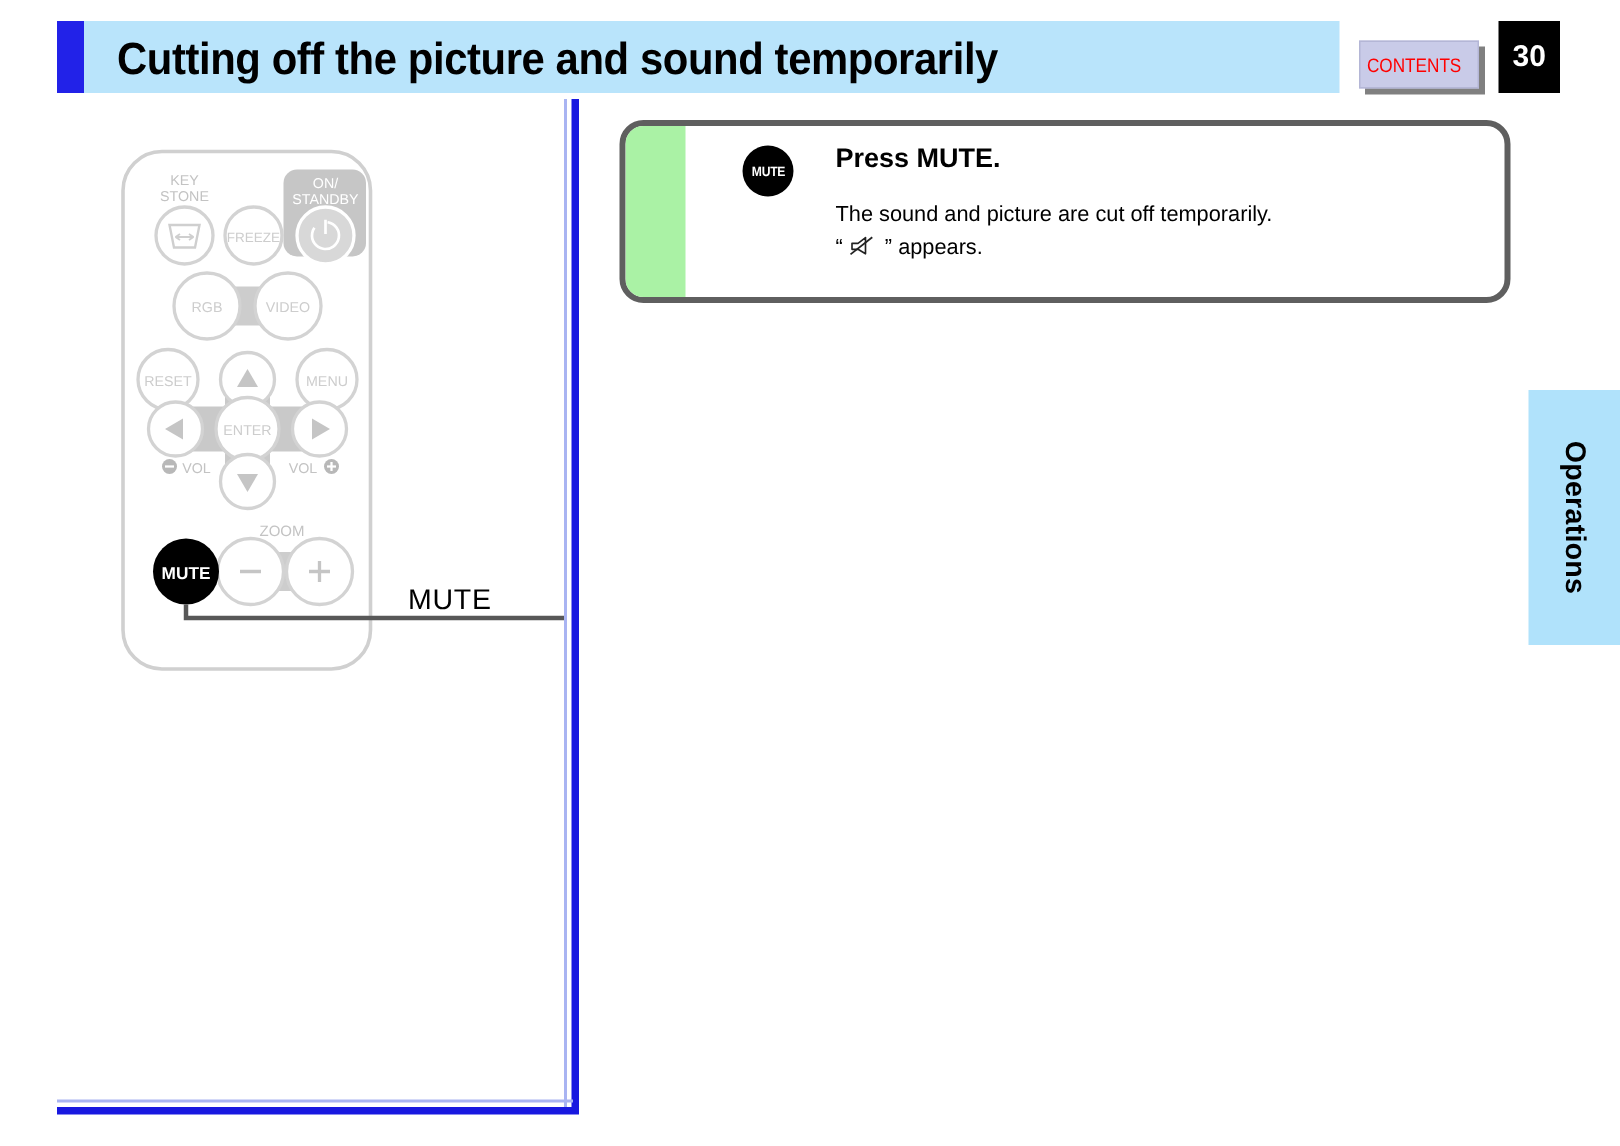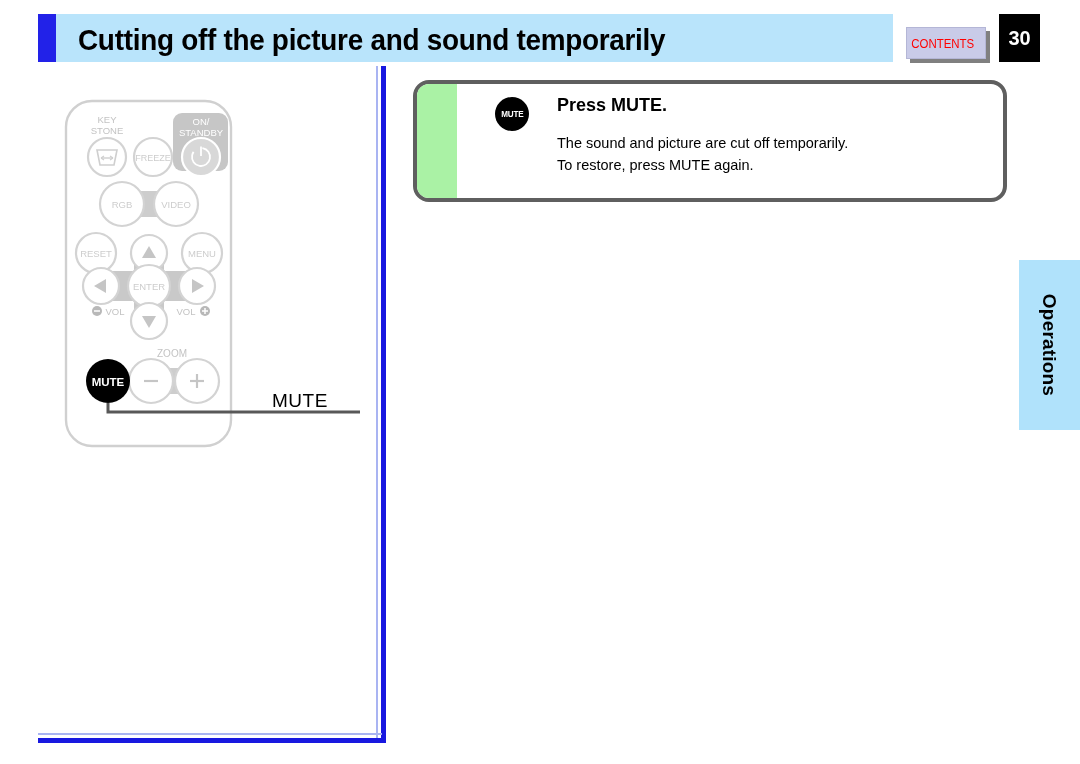--- a/index.html
+++ b/index.html
@@ -213,21 +213,21 @@
     justify-content: center;
     font-size: 19px;
     font-weight: bold;
     color: #000000;
     letter-spacing: 0.2px;
   }
 
   
   .remote-wrap {
     position: absolute;
-    left: 60px;
+    left: 76px;
     top: 95px;
     width: 320px;
     height: 360px;
   }
   .callout-label {
     position: absolute;
     left: 272px;
     top: 390px;
     font-size: 19px;
     color: #000000;
@@ -255,21 +255,31 @@
 <div class="panel">
   <div class="panel-stripe"></div>
 
   <div class="panel-badge">
     <span class="panel-badge-label">MUTE</span>
   </div>
 
   <div class="panel-body">
     <div class="panel-heading">Press MUTE.</div>
     <div class="panel-line">The sound and picture are cut off temporarily.</div>
-    <div class="panel-line">To restore, press MUTE again.</div>
+    <div class="panel-line">
+      <span>“</span>
+      <span class="mute-glyph">
+        <svg width="20" height="15" viewBox="0 0 20 15" aria-hidden="true">
+          <path d="M2 5.2 L6 5.2 L11 1.4 L11 12.2 L6 9.2 L2 9.2 Z" fill="#ffffff" stroke="#222222" stroke-width="1.1" stroke-linejoin="round"></path>
+          <line x1="1" y1="12.6" x2="15.5" y2="1.2" stroke="#222222" stroke-width="1.2"></line>
+          <path d="M13.2 7.2 L16.6 10.6 M16.6 7.2 L13.2 10.6" stroke="#222222" stroke-width="1" fill="none" opacity="0"></path>
+        </svg>
+      </span>
+      <span>” appears.</span>
+    </div>
   </div>
 </div>
 
 <div class="side-tab">
   <div class="side-tab-label">Operations</div>
 </div>
 
 <div class="remote-wrap">
   <svg width="320" height="360" viewBox="0 0 320 360" aria-hidden="true">
 

